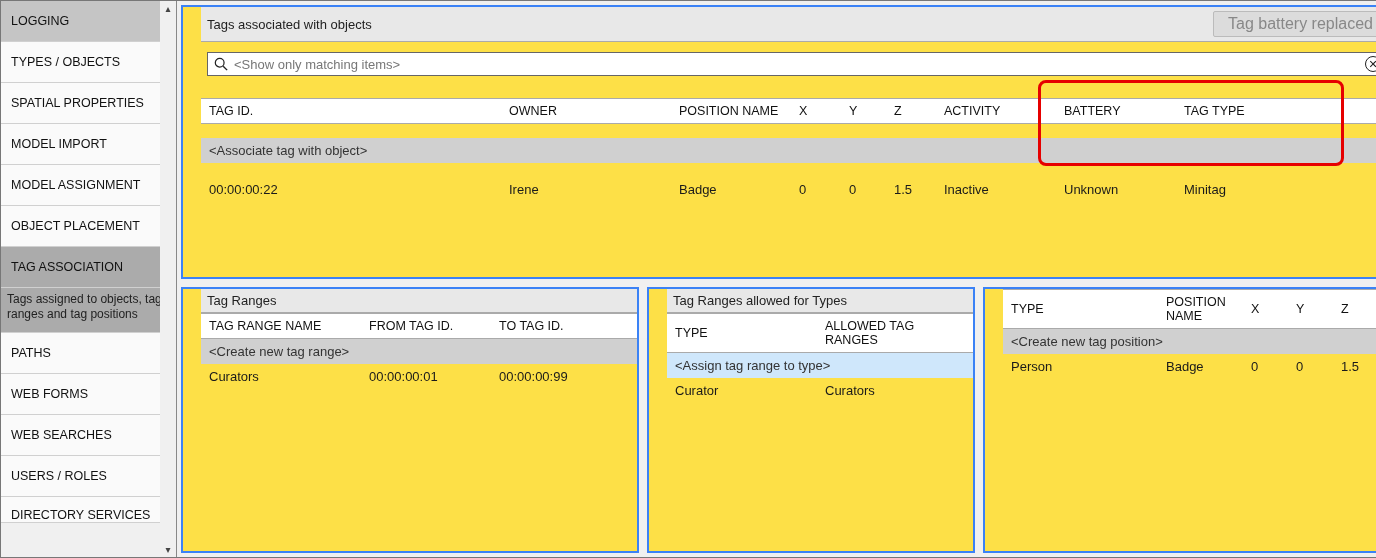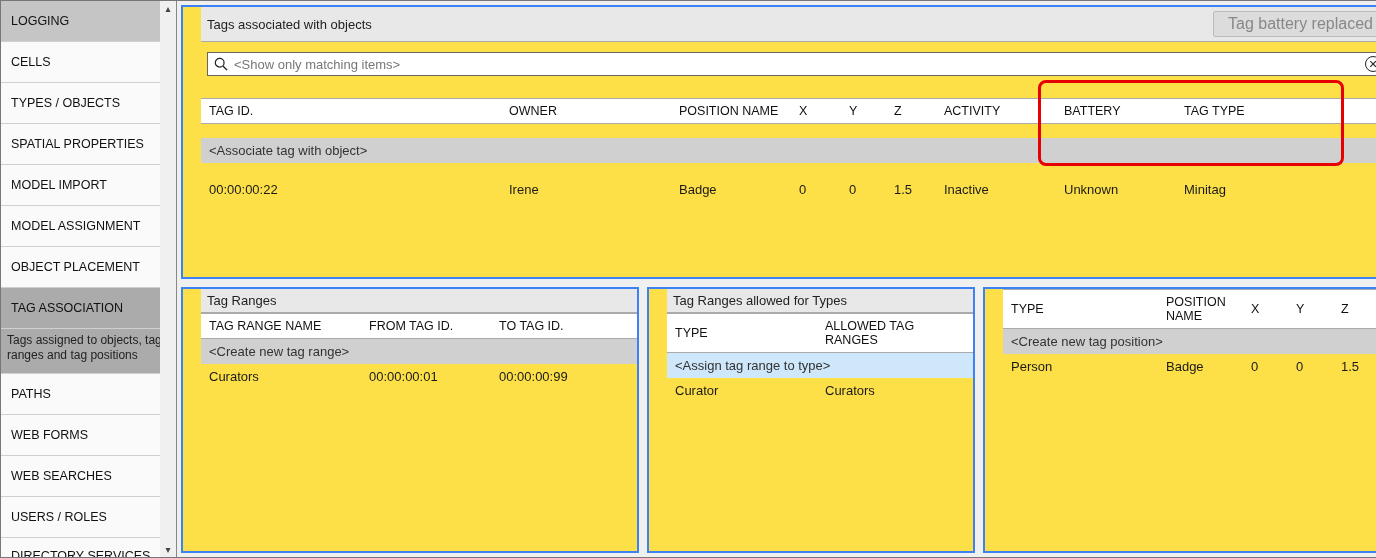--- a/index.html
+++ b/index.html
@@ -203,21 +203,20 @@
 
 </style>
 </head>
 <body>
 
 <div class="app">
 
   <div class="sidebar">
     <div class="sidebar-list">
       <div class="sidebar-item dark"><span>LOGGING</span></div>
-      <div class="sidebar-item"><span>CELLS</span></div>
       <div class="sidebar-item"><span>TYPES / OBJECTS</span></div>
       <div class="sidebar-item"><span>SPATIAL PROPERTIES</span></div>
       <div class="sidebar-item"><span>MODEL IMPORT</span></div>
       <div class="sidebar-item"><span>MODEL ASSIGNMENT</span></div>
       <div class="sidebar-item"><span>OBJECT PLACEMENT</span></div>
       <div class="sidebar-item active" style=""><span>TAG ASSOCIATION</span></div>
       <div class="sidebar-desc">Tags assigned to objects, tag ranges and tag positions</div>
       <div class="sidebar-item"><span>PATHS</span></div>
       <div class="sidebar-item"><span>WEB FORMS</span></div>
       <div class="sidebar-item"><span>WEB SEARCHES</span></div>

